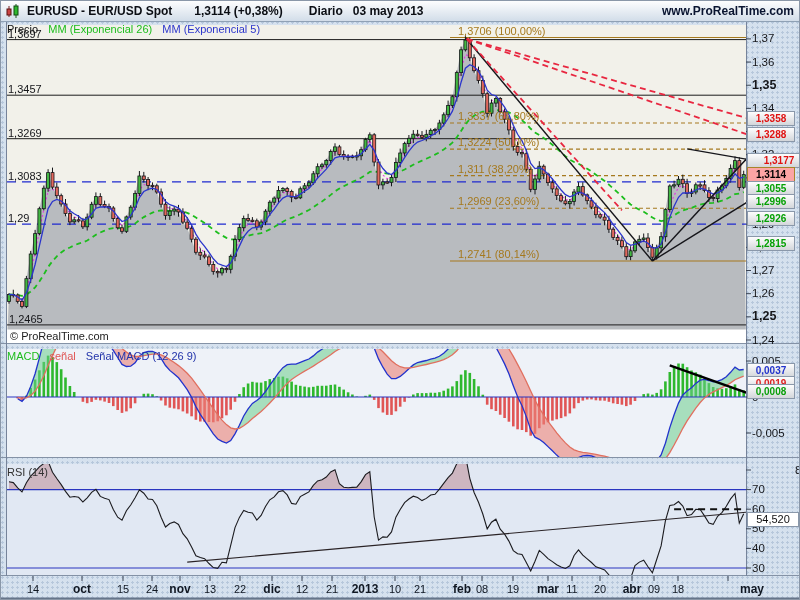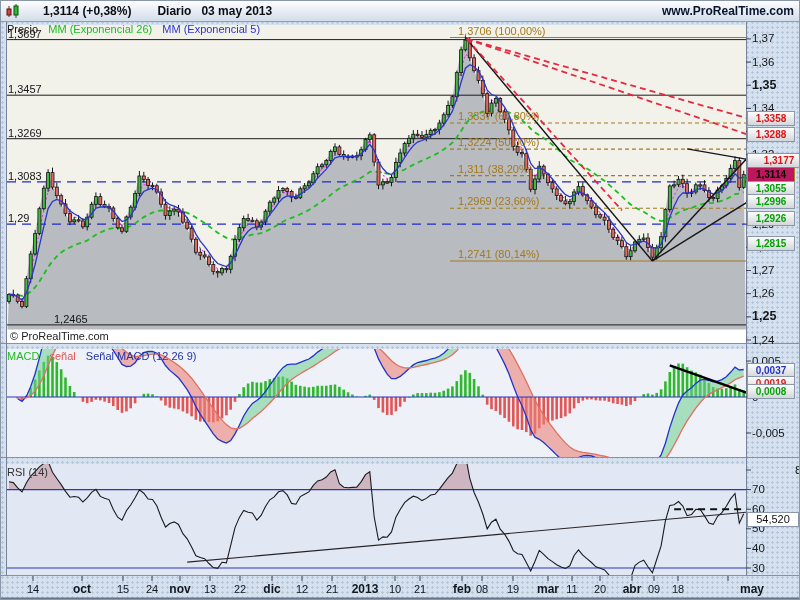--- a/index.html
+++ b/index.html
@@ -19,21 +19,21 @@
   #chart-svg{position:absolute;left:0;top:0;z-index:5}
   #labels{position:absolute;left:0;top:0;width:800px;height:600px;z-index:10;pointer-events:none}
   .lab{position:absolute;font-size:11px;line-height:12px;color:#15161a;white-space:nowrap}
   .pax{font-size:11.5px}
   .xlab{transform:translateX(-50%);font-size:11px;color:#101722}
   .xlab.b{font-weight:bold;font-size:12px}
   .tag{position:absolute;left:747px;width:46px;height:13px;line-height:13px;
        font-size:10px;font-weight:bold;text-align:center;
        border:1px solid #8a98aa;background:linear-gradient(#fdfdfd,#d3d6da);color:#111}
   .tag.res{color:#e01212}.tag.sup{color:#05a105}
-  .tag.last{background:#be185d;border-color:#a8852a;color:#000}
+  .tag.last{background:#fca5a5;border-color:#a8852a;color:#000}
   .tag.blue{color:#2233cc}.tag.red{color:#dd2222}.tag.green{color:#0a9f0a}
   .tag.rsiv{background:#ffffff;width:50px;font-weight:normal;font-size:11px}
   .legend{position:absolute;font-size:11px;font-weight:normal;z-index:12;white-space:nowrap}
   #price-legend{left:7px;top:23px}
   #macd-legend{left:7px;top:350px}
   #rsi-legend{left:7px;top:466px;color:#333}
   #copyright{position:absolute;left:10px;top:330px;font-size:11px;color:#1d1d1d;z-index:12}
   .lg-price{color:#111}.lg-e26{color:#1dbd1d}.lg-e5{color:#2b35cc}
   .lg-macd{color:#1dbd1d}.lg-senal{color:#e05555}.lg-smacd{color:#2233aa}
   .sp{margin-right:7px}
@@ -673,21 +673,21 @@
     <line x1="678" y1="576" x2="678" y2="581" stroke="#3a4454"></line>
     <line x1="728" y1="576" x2="728" y2="581" stroke="#3a4454"></line>
   </svg>
 
 <div id="labels">
     <div class="lab " style="left: 8px; top: 27.5919px;">1,3697</div>
     <div class="lab " style="left: 8px; top: 83.1803px;">1,3457</div>
     <div class="lab " style="left: 8px; top: 126.724px;">1,3269</div>
     <div class="lab " style="left: 8px; top: 169.805px;">1,3083</div>
     <div class="lab " style="left: 8px; top: 212.191px;">1,29</div>
-    <div class="lab " style="left: 24px; top: 312.945px; padding-left: 30px;">1,2465</div>
+    <div class="lab " style="left: 9px; top: 312.945px;">1,2465</div>
     <div class="lab " style="left: 458px; top: 24.5074px; color: rgb(165, 121, 30);">1,3706 (100,00%)</div>
     <div class="lab " style="left: 458px; top: 109.974px; color: rgb(165, 121, 30);">1,3337 (61,80%)</div>
     <div class="lab " style="left: 458px; top: 136.147px; color: rgb(165, 121, 30);">1,3224 (50,00%)</div>
     <div class="lab " style="left: 458px; top: 162.552px; color: rgb(165, 121, 30);">1,311 (38,20%)</div>
     <div class="lab " style="left: 458px; top: 195.21px; color: rgb(165, 121, 30);">1,2969 (23,60%)</div>
     <div class="lab " style="left: 458px; top: 248.019px; color: rgb(165, 121, 30);">1,2741 (80,14%)</div>
     <div class="lab pax" style="left: 752px; top: 32.3971px; font-weight: normal; font-size: 11.5px;">1,37</div>
     <div class="lab pax" style="left: 752px; top: 55.5589px; font-weight: normal; font-size: 11.5px;">1,36</div>
     <div class="lab pax" style="left: 752px; top: 78.7207px; font-weight: bold; font-size: 12.5px;">1,35</div>
     <div class="lab pax" style="left: 752px; top: 101.882px; font-weight: normal; font-size: 11.5px;">1,34</div>
@@ -749,20 +749,21 @@
 
 <div id="title-bar">
   <span class="ico">
     <svg width="16" height="16" viewBox="0 0 16 16">
       <line x1="4" y1="3" x2="4" y2="14" stroke="#7a2020"></line>
       <rect x="2" y="6" width="4" height="6" fill="#cc4444" stroke="#5a1010"></rect>
       <line x1="11" y1="1" x2="11" y2="15" stroke="#1e5a1e"></line>
       <rect x="9" y="3" width="4" height="9" fill="#2eb82e" stroke="#104a10"></rect>
     </svg>
   </span>
+  <span id="sym">EURUSD - EUR/USD Spot</span>
   <span id="quote">1,3114 (+0,38%)</span>
   <span id="tf">Diario</span>
   <span id="dt">03 may 2013</span>
   <span id="site">www.ProRealTime.com</span>
 </div>
 
 <div id="price-legend" class="legend">
   <span class="lg-price sp">Precio</span>
   <span class="lg-e26 sp">MM (Exponencial 26)</span>
   <span class="lg-e5">MM (Exponencial 5)</span>

